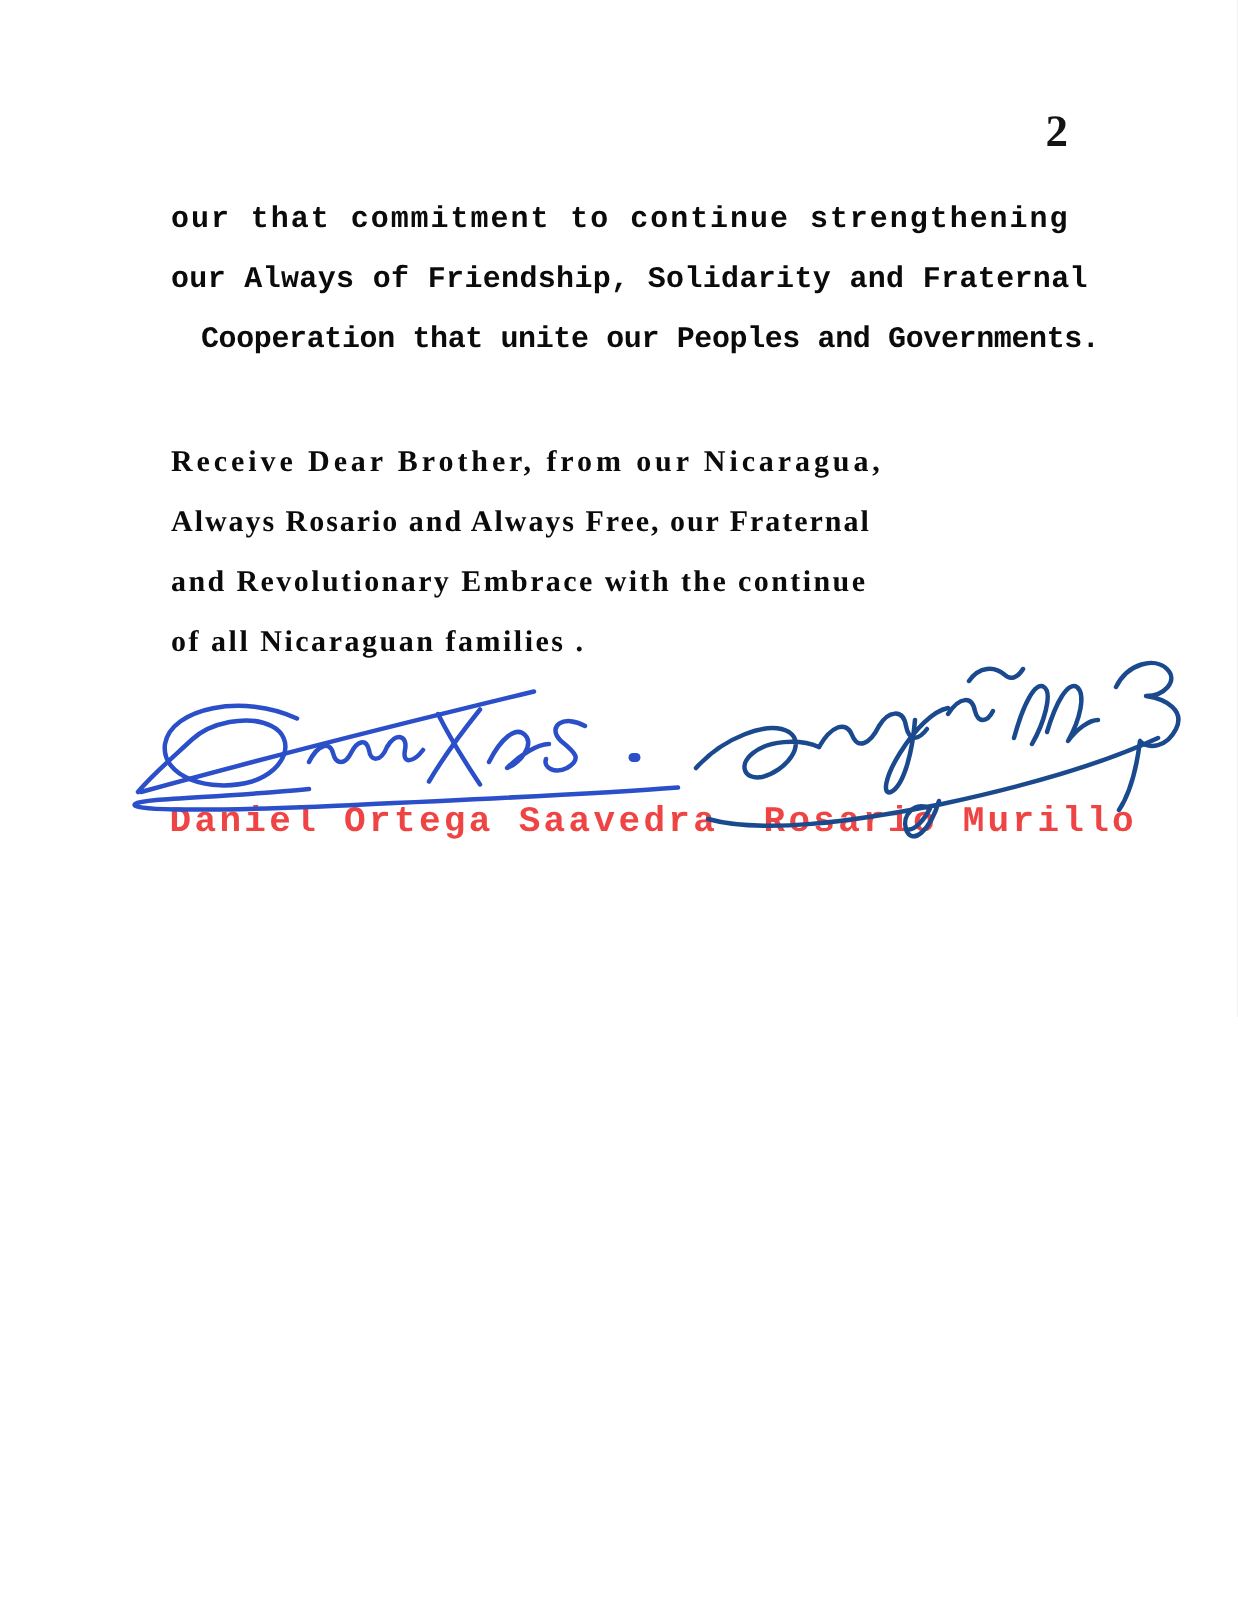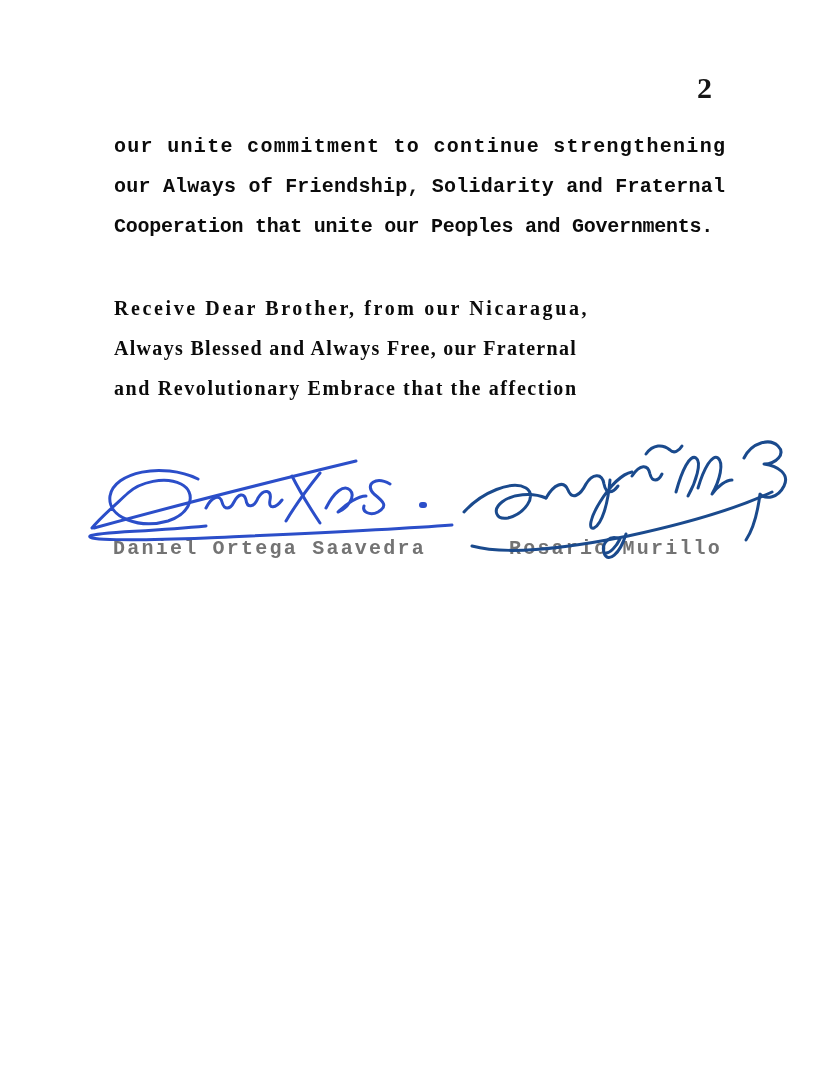--- a/index.html
+++ b/index.html
@@ -25,46 +25,47 @@
   }
   .para .line span{
     display:inline-block;white-space:pre;
     font-weight:700;font-size:20px;line-height:40px;
   }
   #para1{top:127px;}
   #para2{top:288px;font-family:Liberation Serif, serif;}
   #para2 .line.short{width:383px;}
   .sig-name{
     position:absolute;top:536px;height:26px;line-height:26px;
-    font-weight:700;font-size:20px;color:#737373;white-space:nowrap;text-decoration:underline;
+    font-weight:700;font-size:24px;color:#ef4444;white-space:nowrap;text-decoration:underline;
   }
   .sig-name span{display:inline-block;white-space:pre;}
   #name-left{left:113px;width:313px;}
   #name-right{left:509px;width:213px;}
   .sig{position:absolute;z-index:3;}
   #sig-left{left:84px;top:446px;width:374px;height:102px;}
   #sig-right{left:458px;top:434px;width:338px;height:136px;}
 </style>
 </head>
 <body>
 
 <div id="page">
 
   <div class="pagenum">2</div>
 
   <div class="para" id="para1">
-    <div class="line"><span class="fit" style="letter-spacing: 1.30903px;">our unite commitment to continue strengthening</span></div>
+    <div class="line"><span class="fit" style="letter-spacing: 1.30903px;">our that commitment to continue strengthening</span></div>
     <div class="line"><span class="fit" style="letter-spacing: 0.222258px;">our Always of Friendship, Solidarity and Fraternal</span></div>
-    <div class="line"><span class="fit" style="letter-spacing: -0.257047px;">Cooperation that unite our Peoples and Governments.</span></div>
+    <div class="line"><span class="fit" style="letter-spacing: -0.257047px; margin-left: 20px;">Cooperation that unite our Peoples and Governments.</span></div>
   </div>
 
   <div class="para" id="para2">
     <div class="line"><span class="fit" style="letter-spacing: 2.60747px;">Receive Dear Brother, from our Nicaragua,</span></div>
-    <div class="line"><span class="fit" style="letter-spacing: 1.30903px;">Always Blessed and Always Free, our Fraternal</span></div>
-    <div class="line"><span class="fit" style="letter-spacing: 1.61151px;">and Revolutionary Embrace that the affection</span></div>
+    <div class="line"><span class="fit" style="letter-spacing: 1.30903px;">Always Rosario and Always Free, our Fraternal</span></div>
+    <div class="line"><span class="fit" style="letter-spacing: 1.61151px;">and Revolutionary Embrace with the continue</span></div>
+    <div class="line short"><span class="fit" style="letter-spacing: 1.67634px;">of all Nicaraguan families .</span></div>
   </div>
 
   <svg class="sig" id="sig-left" viewBox="0 0 374 102" xmlns="http://www.w3.org/2000/svg">
     <g fill="none" stroke-linecap="round" stroke-linejoin="round" stroke-width="3" stroke="#2b4ec9">
 
       <path d="M 10 82 C 90 60 185 36 272 15"></path>
 
       <path d="M 114 33 C 78 16 30 26 26 50 C 23 72 56 83 84 75 C 108 67 113 46 97 38 C 81 30 56 36 44 47 C 30 60 16 72 8 82"></path>
 
       <path d="M 122 62 C 128 50 136 48 138 56 C 140 64 146 64 150 56 C 154 48 160 46 162 54 C 163 62 170 62 174 52 C 180 42 188 44 186 54 C 184 64 192 62 198 54"></path>

